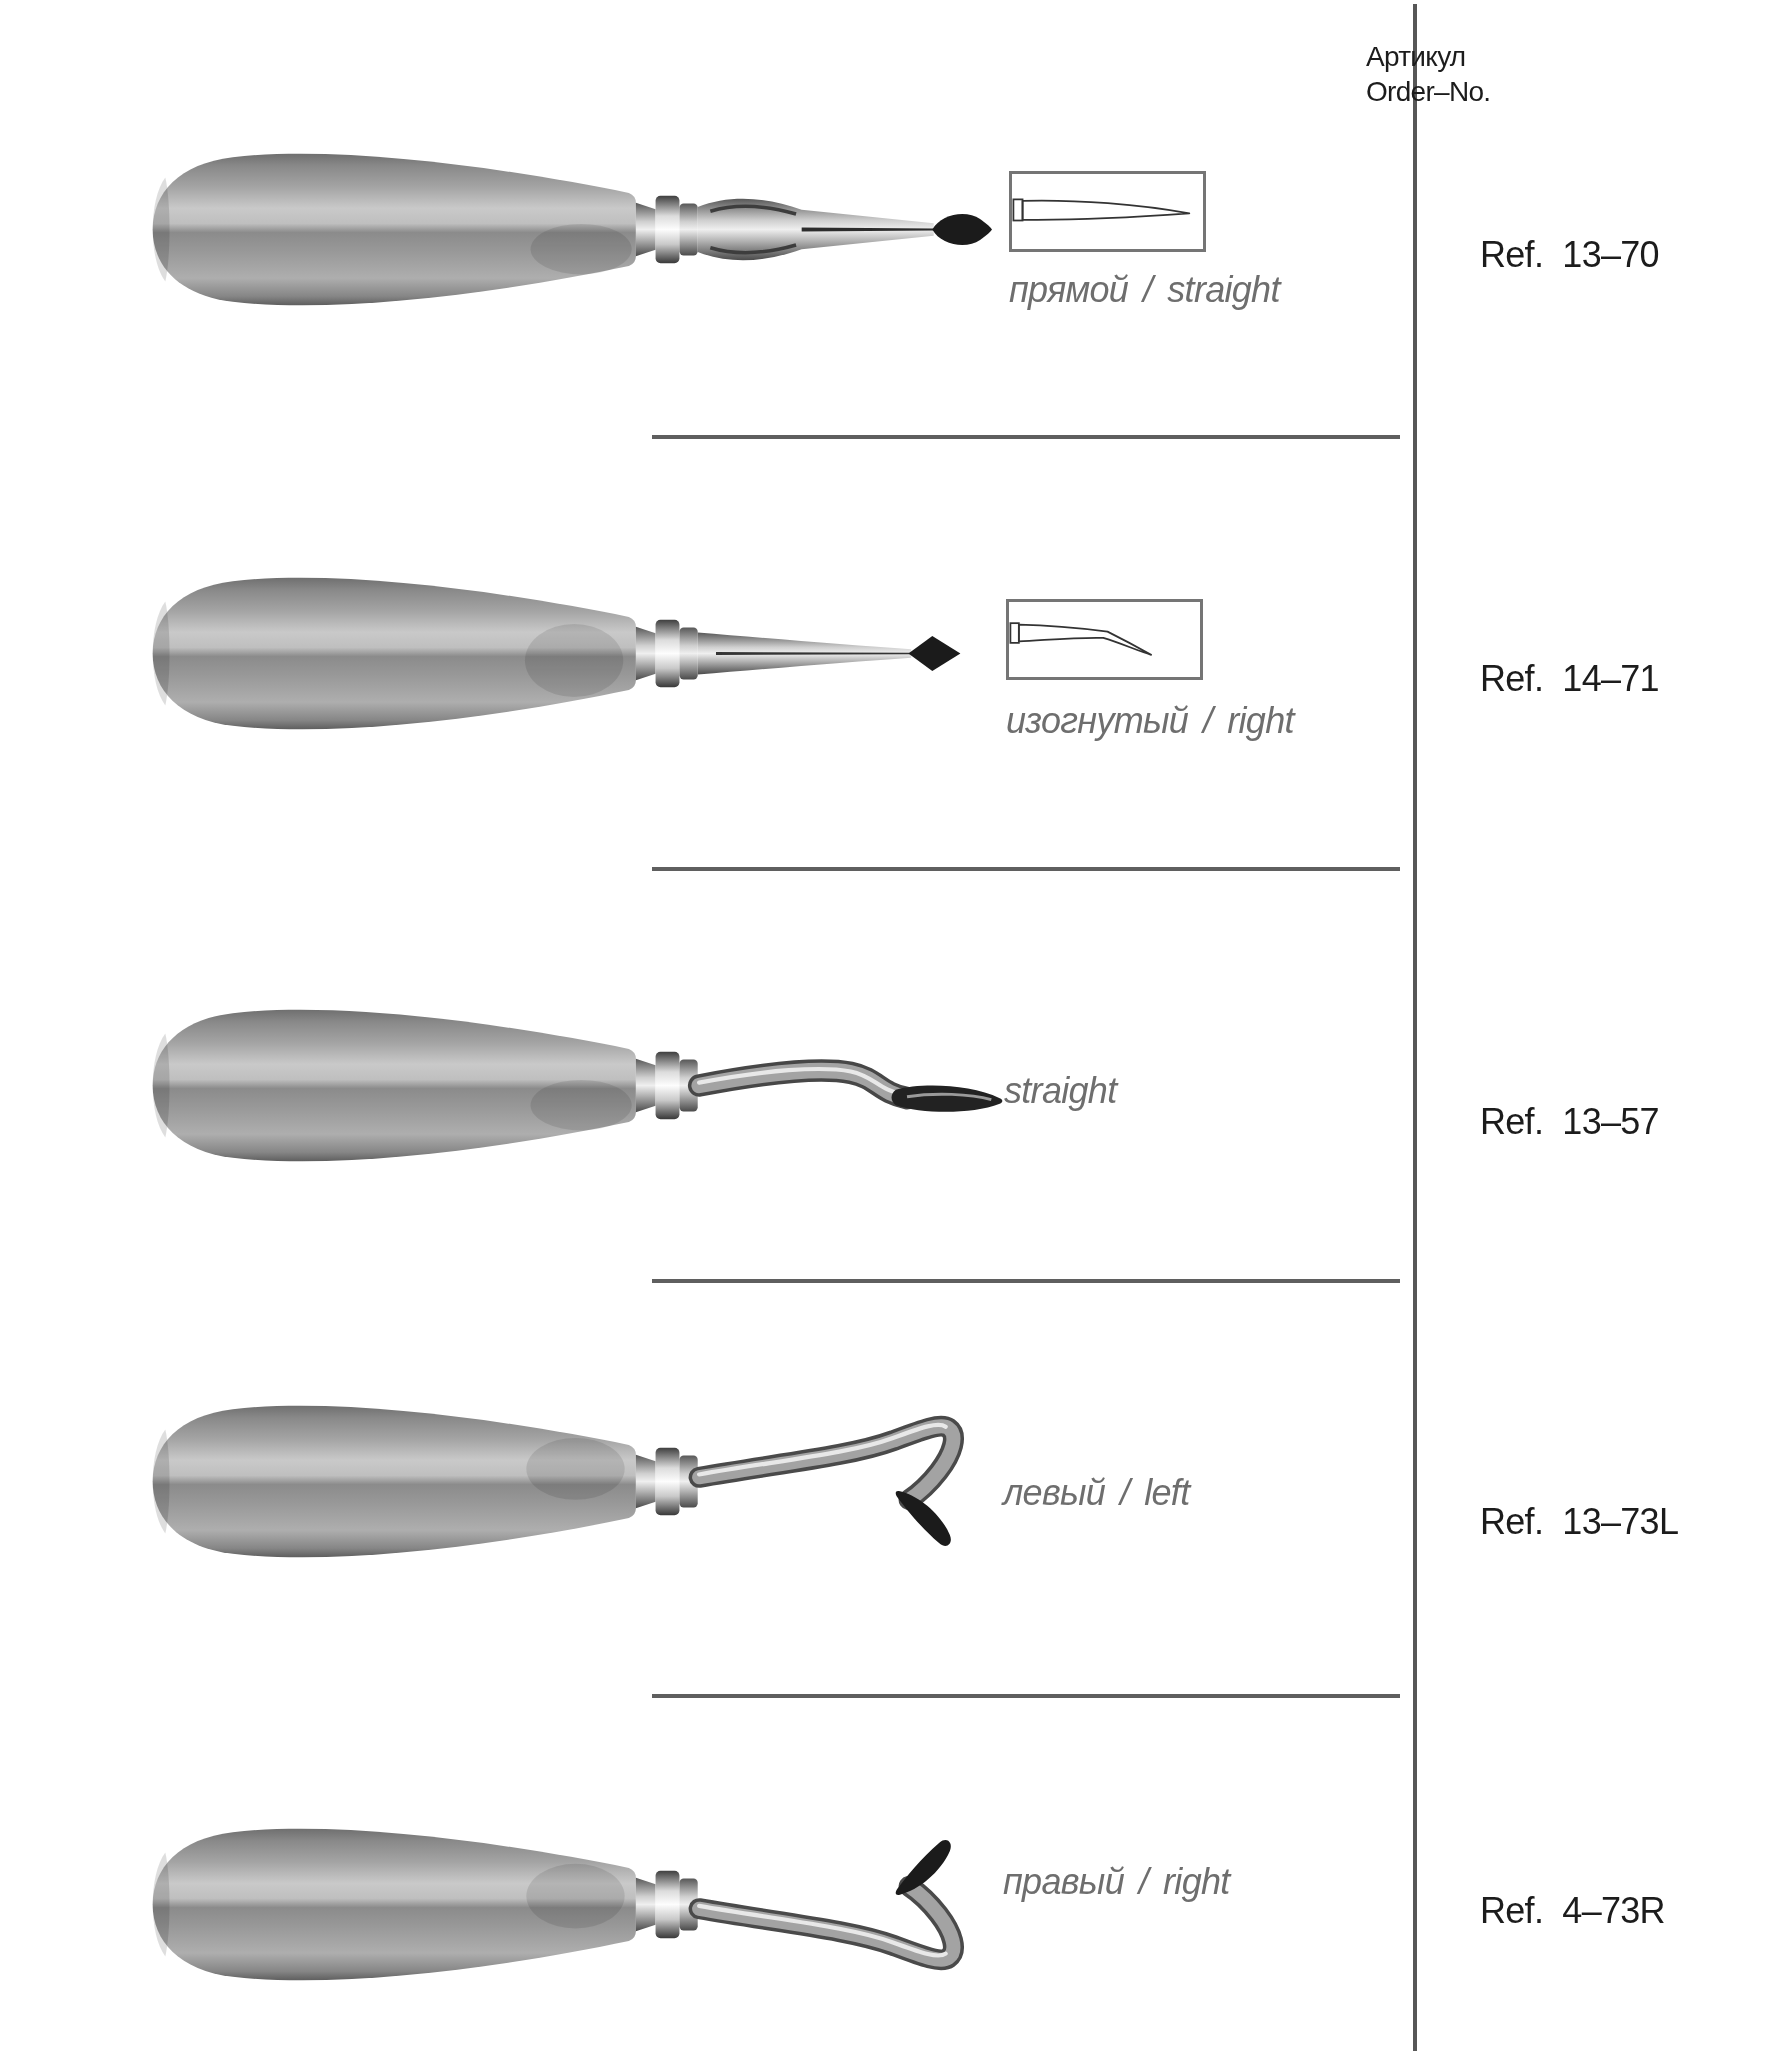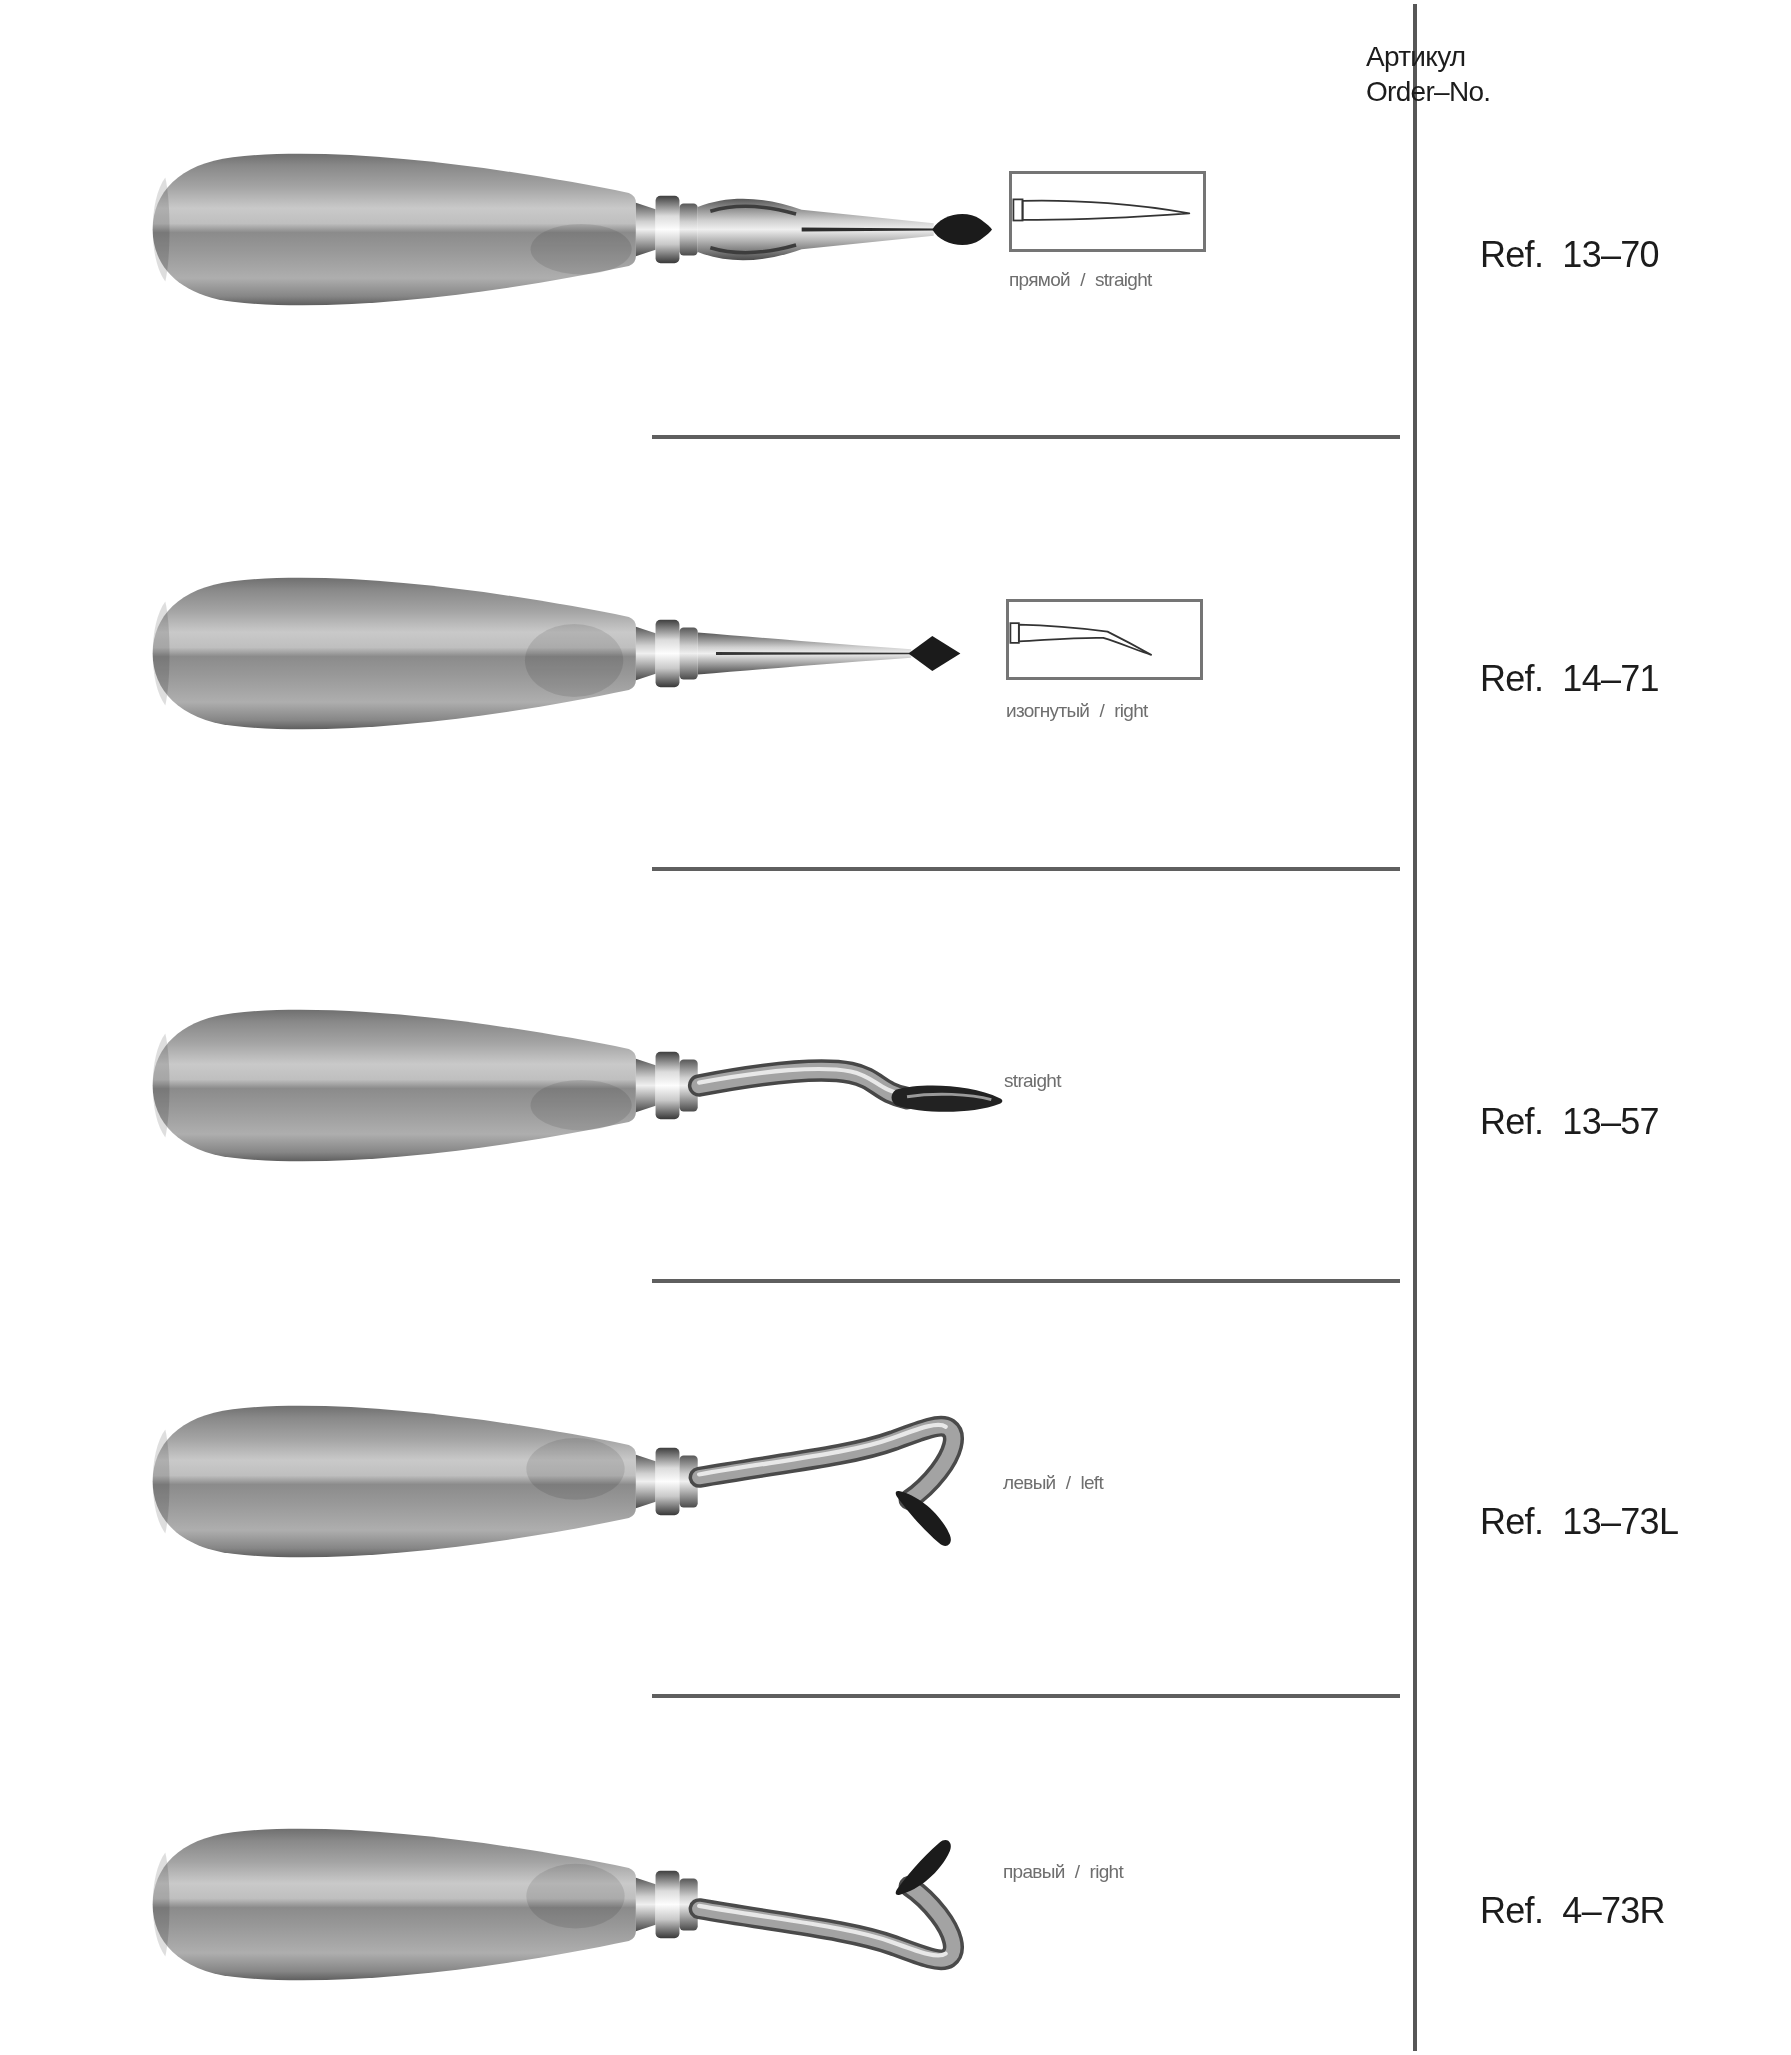--- a/index.html
+++ b/index.html
@@ -7,21 +7,21 @@
     width:1792px;height:2056px;position:relative;background:#ffffff;
     font-family:"Liberation Sans", sans-serif;color:#1c1c1c;overflow:hidden;
   }
   .abs{position:absolute;}
   
   .col-rule{left:1413px;top:4.2px;width:3.5px;height:2047px;background:#575757;}
   .order-header{left:1366px;top:39px;font-size:28px;line-height:35px;letter-spacing:-0.7px;color:#1c1c1c;white-space:nowrap;}
   .ref{left:1480px;font-size:36px;letter-spacing:-0.7px;word-spacing:9.8px;color:#1c1c1c;white-space:nowrap;margin-top:28px;}
   .ref.r1{top:206px}.ref.r2{top:630px}.ref.r3{top:1073px}.ref.r4{top:1473px}.ref.r5{top:1862px}
   
-  .rowlabel{font-size:19px;letter-spacing:-0.7px;word-spacing:5.6px;color:#6e6e6e;white-space:nowrap;}
+  .rowlabel{font-size:36px;letter-spacing:-0.7px;word-spacing:5.6px;color:#6e6e6e;white-space:nowrap;font-style:italic;}
   .lbl1{left:1009px;top:269px}.lbl2{left:1006px;top:700px}.lbl3{left:1004px;top:1070px}
   .lbl4{left:1003px;top:1472px}.lbl5{left:1003px;top:1861px}
   
   .divider{left:652px;width:748px;height:3.5px;background:#5f5f5f;}
   .d1{top:435px}.d2{top:867px}.d3{top:1279px}.d4{top:1694px}
   
   .tipbox{width:197px;height:81px;border:3.5px solid #757575;box-sizing:border-box;background:#ffffff;}
   .tb1{left:1009px;top:171px}.tb2{left:1006px;top:599px}
   .tipbox svg{display:block;width:190px;height:74px;}
   

